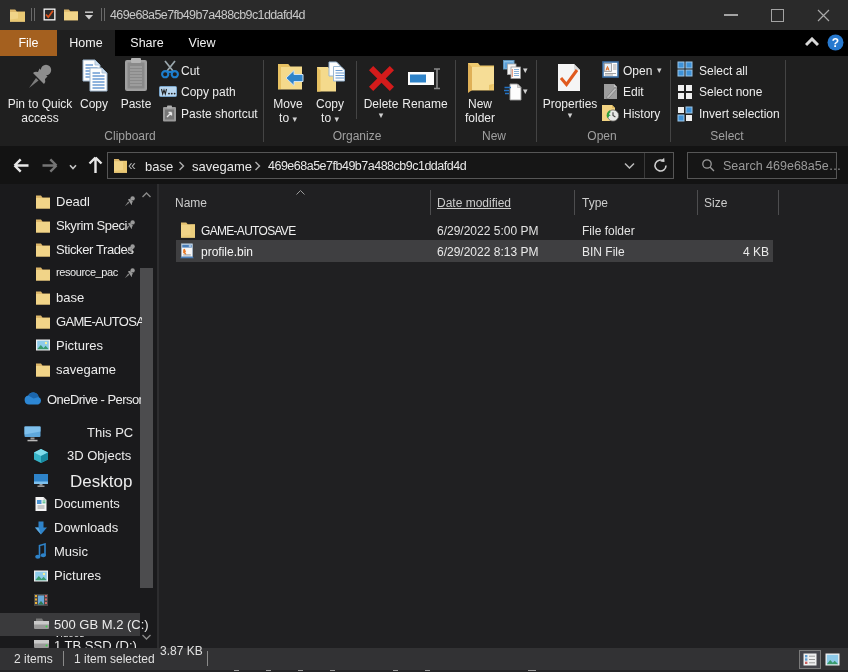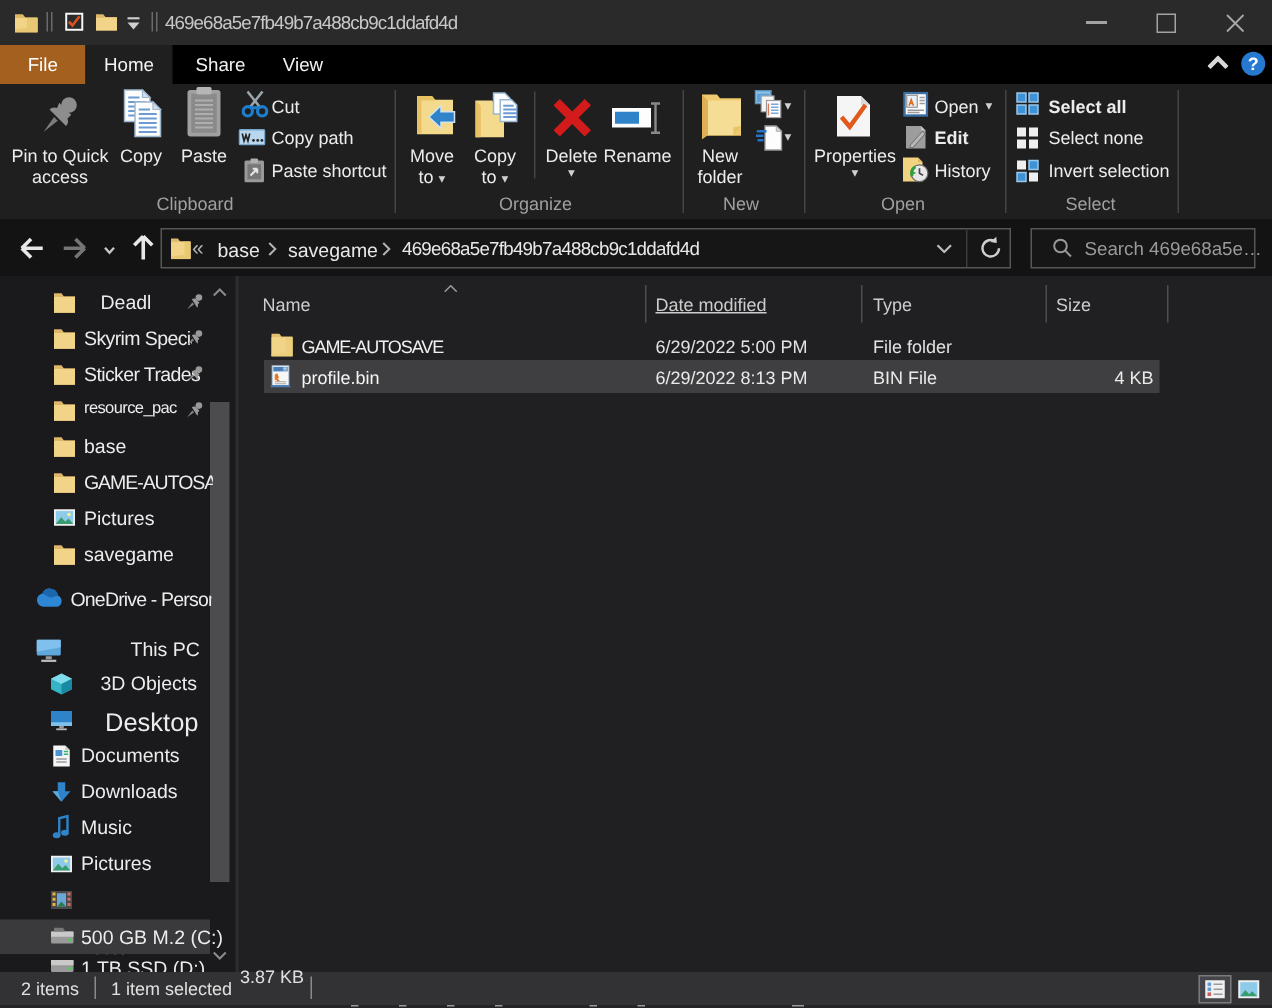--- a/index.html
+++ b/index.html
@@ -219,41 +219,41 @@
  <path d="M11 4 h3.5 M11 6 h3.5 M11 8 h3.5 M3 12.5 h11 M3 14 h8" stroke="#9a9a9a" stroke-width="0.9"></path>
 </svg>
 <div class="t" style="left:623px;top:64px;">Open</div>
 <div class="t" style="left:657px;top:65px;font-size:9px;color:#d0d0d0;">▾</div>
 
 <svg style="left:602px;top:83px" width="17" height="17" viewBox="0 0 17 17">
  <path d="M2 1 h10 l3 3 v12 H2z" fill="#9d9d9d"></path>
  <path d="M12 1 l3 3 h-3z" fill="#c2c2c2"></path>
  <path d="M5 13.5 L13 4.5 L14.8 6.3 L6.8 15.2 L4.5 15.7z" fill="#b8b8b8" stroke="#777" stroke-width="0.7"></path>
 </svg>
-<div class="t" style="left:623px;top:85px;font-weight:bold;">Edit</div>
+<div class="t" style="left:623px;top:85px;">Edit</div>
 
 <svg style="left:601px;top:104px" width="19" height="18" viewBox="0 0 19 18">
  <path d="M1 1 h10 l3 3 v13 H1z" fill="#f2d382"></path>
  <path d="M11 1 l3 3 h-3z" fill="#e0ba5e"></path>
  <circle cx="12" cy="11.5" r="5.6" fill="#e8e8e8" stroke="#6a6a6a" stroke-width="0.8"></circle>
  <path d="M12 8.2 v3.3 l2.4 1.4" stroke="#444" stroke-width="1.1" fill="none"></path>
  <path d="M7 13.5 a5.6 5.6 0 0 1 2.2-6.3" stroke="#2f9e3f" stroke-width="2" fill="none"></path>
  <path d="M6.2 9.5 l0.6 3.2 3-1.4z" fill="#2f9e3f"></path>
 </svg>
 <div class="t" style="left:623px;top:107px;">History</div>
 
 <svg style="left:677px;top:61px" width="16" height="16" viewBox="0 0 16 16">
  <g fill="#3e92d8" stroke="#9cc6e8" stroke-width="1">
   <rect x="1" y="1" width="6" height="6"></rect>
       <rect x="9" y="1" width="6" height="6"></rect>
   <rect x="1" y="9" width="6" height="6"></rect>
       <rect x="9" y="9" width="6" height="6"></rect>
  </g>
 </svg>
-<div class="t" style="left:699px;top:64px;font-weight:bold;">Select all</div>
+<div class="t" style="left:699px;top:64px;">Select all</div>
 
 <svg style="left:677px;top:84px" width="16" height="16" viewBox="0 0 16 16">
  <g fill="#efefef">
   <rect x="1" y="1" width="6" height="6"></rect>
       <rect x="9" y="1" width="6" height="6"></rect>
   <rect x="1" y="9" width="6" height="6"></rect>
       <rect x="9" y="9" width="6" height="6"></rect>
  </g>
 </svg>
 <div class="t" style="left:699px;top:85px;">Select none</div>
@@ -322,21 +322,21 @@
   </svg>
 <div class="ab" style="left:140px;top:268px;width:13px;height:320px;background:#4c4c4e"></div>
 <svg style="left:141px;top:633px" width="11" height="8" viewBox="0 0 11 8">
     <path d="M1.5 2 L5.5 6 L9.5 2" stroke="#8a8a8a" stroke-width="1.4" fill="none"></path>
   </svg>
 
 <svg style="left:35px;top:193px" width="16" height="16" viewBox="0 0 16 16">
  <path d="M1 2.5 h5 l1.5 2 H15 v11 H1z" fill="#ddb76a"></path>
     <path d="M1 5 h14 v10.5 H1z" fill="#f1d488"></path>
 </svg>
-<div class="t" style="left:56px;top:194px;font-size:13px;margin-left:11px;">Deadl</div>
+<div class="t" style="left:56px;top:194px;font-size:13px;">Deadl</div>
 <svg style="left:124px;top:195px" width="12" height="12" viewBox="0 0 12 12">
  <g fill="#999999">
       <path d="M0.8 11.2 L4.2 6.6 L5.4 7.8z" fill="#888"></path>
       <path d="M5.2 3 L9 6.8 L7.9 7.9 q0.5 1.3-0.4 2.2 L3.9 4.5 q0.9-0.9 2.2-0.4z"></path>
       <circle cx="8.6" cy="3.4" r="2.2"></circle>
     </g>
 </svg>
 <svg style="left:35px;top:217px" width="16" height="16" viewBox="0 0 16 16">
  <path d="M1 2.5 h5 l1.5 2 H15 v11 H1z" fill="#ddb76a"></path>
     <path d="M1 5 h14 v10.5 H1z" fill="#f1d488"></path>

